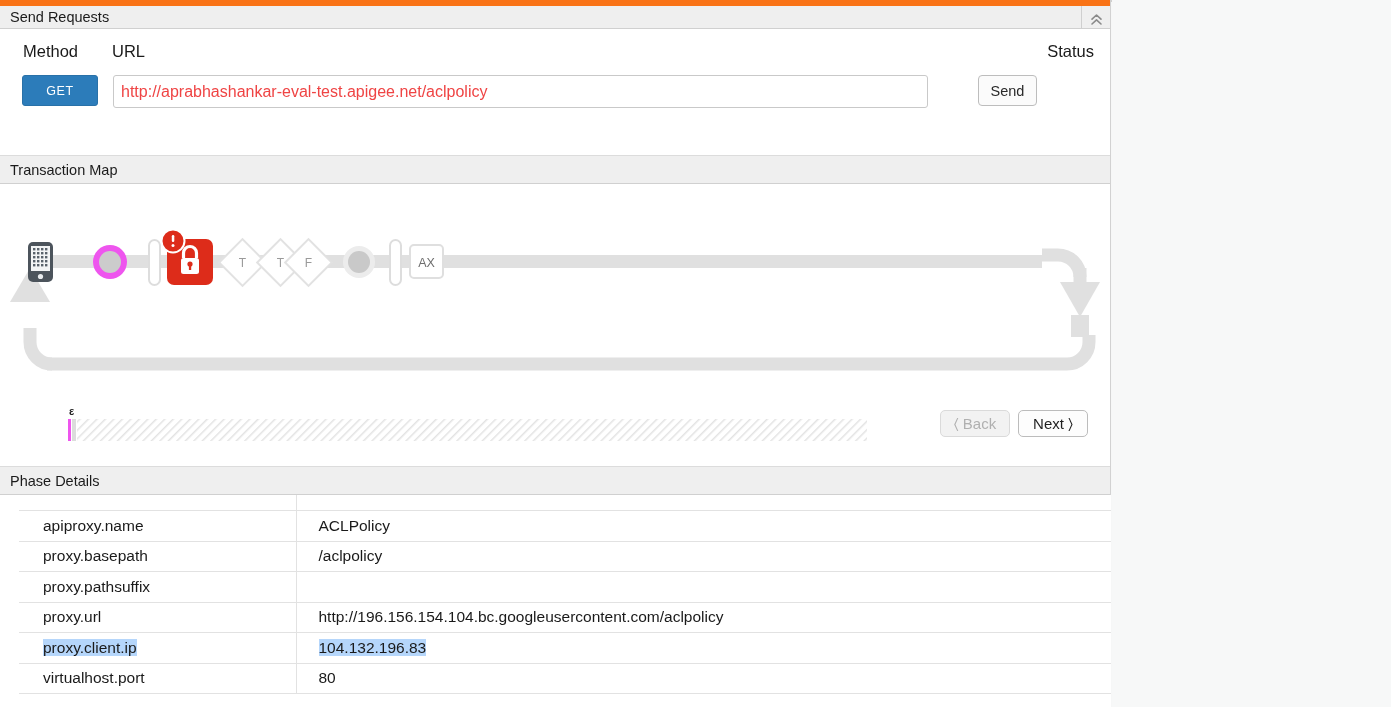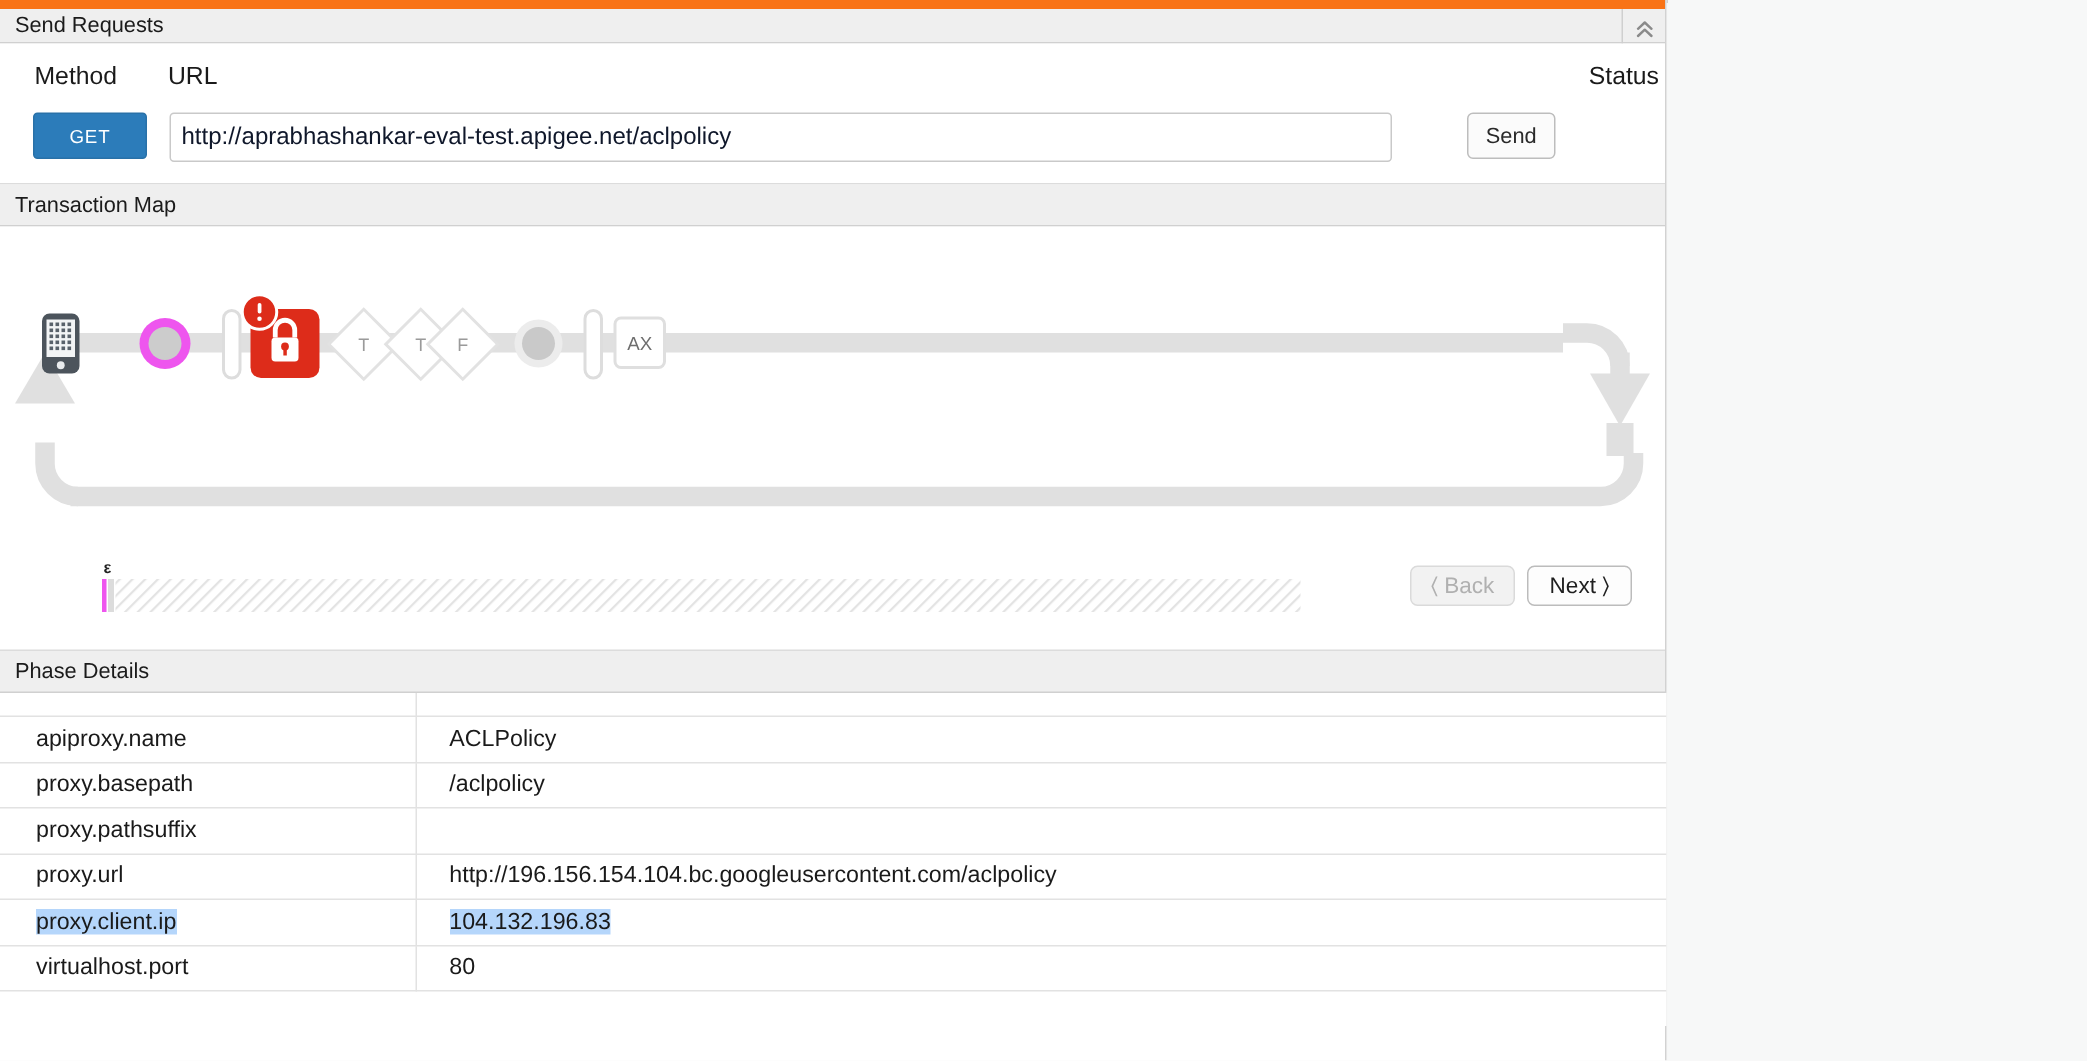--- a/index.html
+++ b/index.html
@@ -52,39 +52,39 @@
     display: flex;
     align-items: center;
     justify-content: center;
     cursor: pointer;
   }
   .collapse-btn svg { display: block; }
 
   
   .send-panel {
     position: relative;
-    height: 94px;
+    height: 127px;
     background: #ffffff;
     border-bottom: 1px solid #dcdcdc;
     padding-left: 48px;
   }
   .labels-row {
     position: absolute;
     left: 0; top: 13px;
     width: 100%;
     height: 24px;
   }
   .lbl {
     position: absolute;
     font-size: 16.5px;
     color: #1a1a1a;
   }
   .lbl-method { left: 23px; top: 0; }
   .lbl-url    { left: 112px; top: 0; }
-  .lbl-status { right: 4px; top: 0; }
+  .lbl-status { right: 16px; top: 0; }
 
   .controls-row {
     position: absolute;
     left: 0; top: 46px;
     width: 100%;
     height: 34px;
   }
   .get-btn {
     position: absolute;
     left: 22px; top: 0;
@@ -103,21 +103,21 @@
   }
   .url-input {
     position: absolute;
     left: 113px; top: 0;
     width: 815px; height: 33px;
     border: 1px solid #c9c9c9;
     border-radius: 3px;
     background: #ffffff;
     font-family: "Liberation Sans", sans-serif;
     font-size: 16px;
-    color: #0f172a;
+    color: #ef4444;
     padding: 0 7px;
     outline: none;
   }
   .send-btn {
     position: absolute;
     left: 934px; top: 0;
     width: 59px; height: 31px;
     background: #fbfbfb;
     border: 1px solid #bdbdbd;
     border-radius: 4px;
@@ -180,20 +180,21 @@
     width: 1111px;
     height: 222px;
     overflow: hidden;
     background: #ffffff;
   }
   .ptable {
     width: 1111px;
     border-collapse: collapse;
     table-layout: fixed;
     margin-top: -15px;
+    margin-left: 19px;
   }
   .ptable tr { height: 30.5px; }
   .ptable td {
     border-bottom: 1px solid #e2e2e2;
     font-size: 15.5px;
     color: #1a1a1a;
     padding: 0 0 0 24px;
     vertical-align: middle;
     white-space: nowrap;
   }

